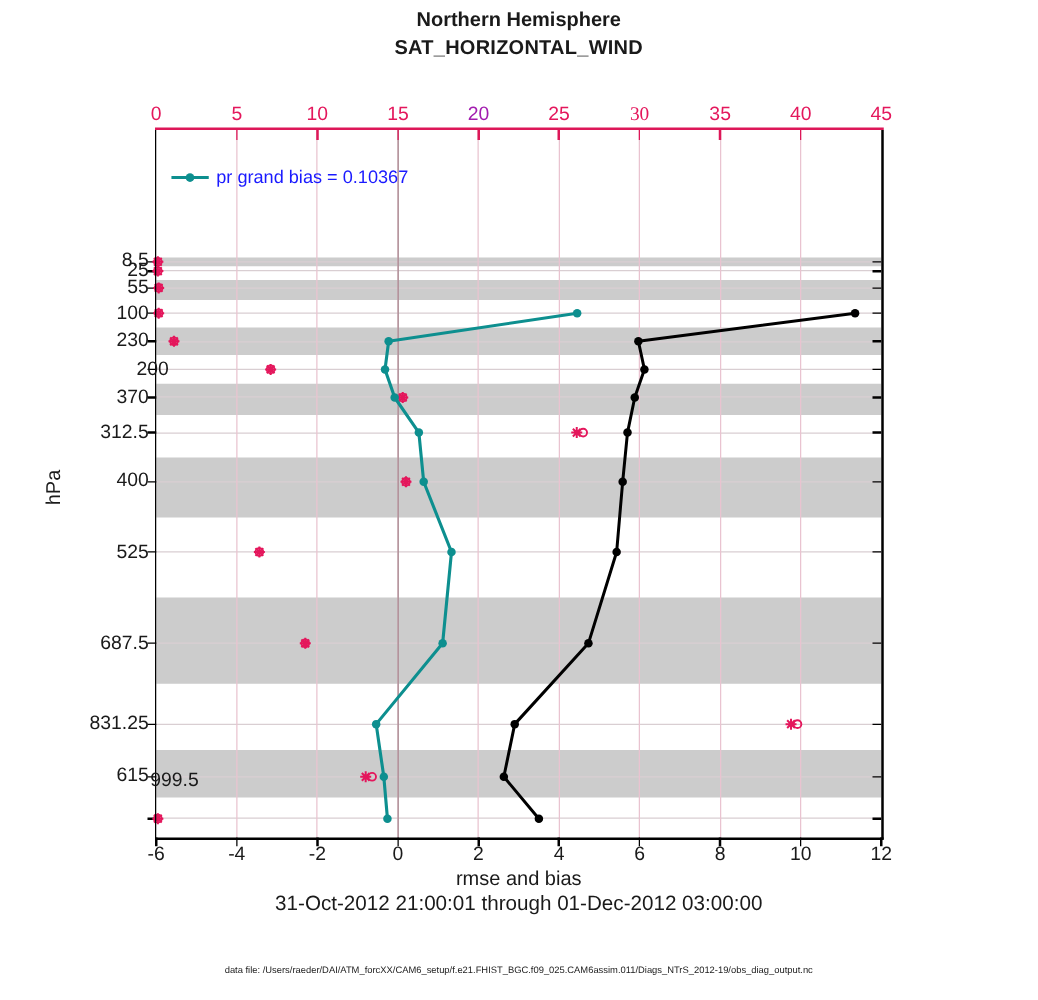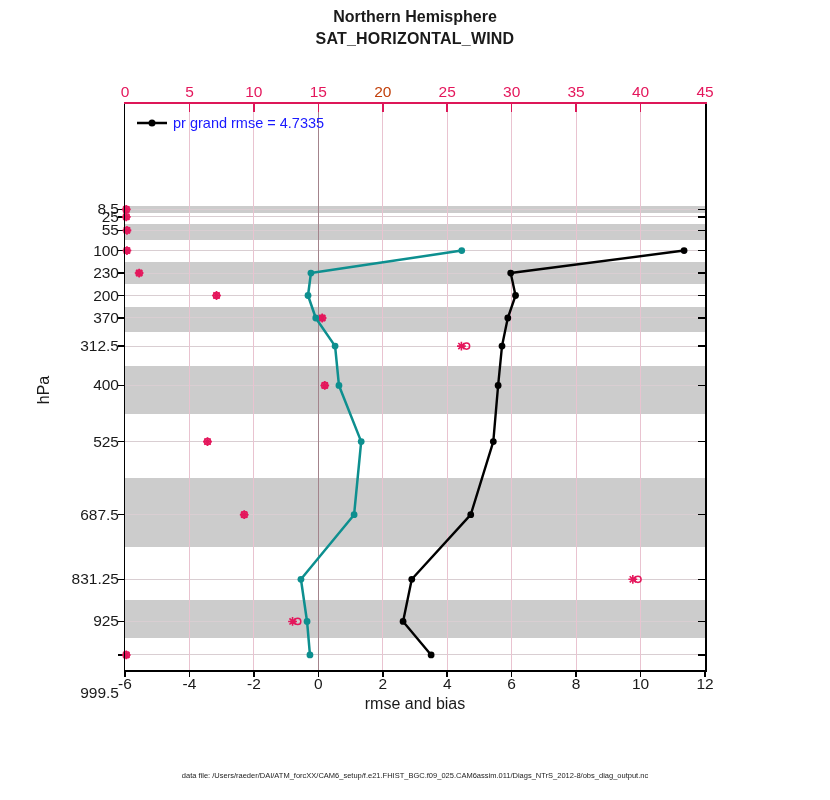--- a/index.html
+++ b/index.html
@@ -31,23 +31,23 @@
 <body>
 
 <div id="fig">
   <div class="ctr t2">SAT_HORIZONTAL_WIND</div>
   <div class="ctr t1">Northern Hemisphere</div>
   <div id="topticks">
       <div class="ttl" style="left: 125px; color: rgb(228, 23, 92);">0</div>
       <div class="ttl" style="left: 189.444px; color: rgb(228, 23, 92);">5</div>
       <div class="ttl" style="left: 253.889px; color: rgb(228, 23, 92);">10</div>
       <div class="ttl" style="left: 318.333px; color: rgb(228, 23, 92);">15</div>
-      <div class="ttl" style="left: 382.778px; color: #c2410c;">20</div>
+      <div class="ttl" style="left: 382.778px; color: #a21caf;">20</div>
       <div class="ttl" style="left: 447.222px; color: rgb(228, 23, 92);">25</div>
-      <div class="ttl" style="left: 511.667px; color: rgb(228, 23, 92);">30</div>
+      <div class="ttl" style="left: 511.667px; color: rgb(228, 23, 92); font-family: Liberation Serif, serif;">30</div>
       <div class="ttl" style="left: 576.111px; color: rgb(228, 23, 92);">35</div>
       <div class="ttl" style="left: 640.556px; color: rgb(228, 23, 92);">40</div>
       <div class="ttl" style="left: 705px; color: rgb(228, 23, 92);">45</div>
     </div>
   <div id="plot" style="overflow: visible;">
       <div class="band" style="top: 101.601px; height: 7.53018px; background: rgb(204, 204, 204);"></div>
       <div class="band" style="top: 119.584px; height: 16.8586px; background: rgb(204, 204, 204);"></div>
       <div class="band" style="top: 157.797px; height: 22.4782px; background: rgb(204, 204, 204);"></div>
       <div class="band" style="top: 202.753px; height: 25.2879px; background: rgb(204, 204, 204);"></div>
       <div class="band" style="top: 261.758px; height: 47.7661px; background: rgb(204, 204, 204);"></div>
@@ -173,52 +173,53 @@
         <circle cx="236.18888888888887" cy="337.6219221604448" r="3.4" fill="#0d8f8f"></circle>
         <circle cx="229.10000000000002" cy="410.6759332803813" r="3.4" fill="#0d8f8f"></circle>
         <circle cx="175.93333333333334" cy="475.3006354249404" r="3.4" fill="#0d8f8f"></circle>
         <circle cx="182.05555555555554" cy="517.4471803018268" r="3.4" fill="#0d8f8f"></circle>
         <circle cx="184.95555555555555" cy="550.9396346306593" r="3.4" fill="#0d8f8f"></circle>
       </svg>
       <div class="bord" style="left: -1.5px; top: 0px; width: 1.5px; height: 567px; background: rgb(0, 0, 0);"></div>
       <div class="bord" style="left: 580px; top: 0px; width: 1.5px; height: 567px; background: rgb(0, 0, 0);"></div>
       <div class="bord" style="left: -1.5px; top: 566px; width: 583px; height: 1.8px; background: rgb(0, 0, 0);"></div>
       <div class="bord" style="left: -1.5px; top: -1.8px; width: 583px; height: 1.8px; background: rgb(221, 23, 88);"></div>
-      <div class="lgrow" style="top: 9px;">
+      <div class="lgrow" style="top: 28px;">
         <svg width="31" height="10">
-          <line x1="0" y1="5" x2="30" y2="5" stroke="#000000" stroke-width="2.5"></line>
-          <circle cx="15" cy="5" r="3.5" fill="#000000"></circle>
+          <line x1="0" y1="5" x2="30" y2="5" stroke="#0d8f8f" stroke-width="2.5"></line>
+          <circle cx="15" cy="5" r="3.5" fill="#0d8f8f"></circle>
         </svg>
-        <span class="lgtxt" style="color: rgb(26, 26, 255);">pr grand rmse = 4.7335</span>
+        <span class="lgtxt" style="color: rgb(26, 26, 255);">pr grand bias = 0.10367</span>
       </div>
     </div>
   <div id="yticks">
       <div class="ytl" style="top: 200.423px;">8.5</div>
       <div class="ytl" style="top: 207.84px;">25</div>
       <div class="ytl" style="top: 221.327px;">55</div>
       <div class="ytl" style="top: 241.558px;">100</div>
       <div class="ytl" style="top: 264.036px;">230</div>
-      <div class="ytl" style="top: 286.514px;">200</div>
+      <div class="ytl" style="top: 286.514px; margin-left: 16px;">200</div>
       <div class="ytl" style="top: 308.992px;">370</div>
       <div class="ytl" style="top: 337.09px;">312.5</div>
       <div class="ytl" style="top: 376.427px;">400</div>
       <div class="ytl" style="top: 432.622px;">525</div>
       <div class="ytl" style="top: 505.676px;">687.5</div>
       <div class="ytl" style="top: 570.301px;">831.25</div>
-      <div class="ytl" style="top: 612.447px;">925</div>
-      <div class="ytl" style="top: 684px;">999.5</div>
+      <div class="ytl" style="top: 612.447px;">615</div>
+      <div class="ytl" style="top: 616px; padding-left: 40px;">999.5</div>
     </div>
   <div id="xticks">
       <div class="xtl" style="left: 125px;">-6</div>
       <div class="xtl" style="left: 189.444px;">-4</div>
       <div class="xtl" style="left: 253.889px;">-2</div>
       <div class="xtl" style="left: 318.333px;">0</div>
       <div class="xtl" style="left: 382.778px;">2</div>
       <div class="xtl" style="left: 447.222px;">4</div>
       <div class="xtl" style="left: 511.667px;">6</div>
       <div class="xtl" style="left: 576.111px;">8</div>
       <div class="xtl" style="left: 640.556px;">10</div>
       <div class="xtl" style="left: 705px;">12</div>
     </div>
   <div class="ylab">hPa</div>
   <div class="ctr xlab">rmse and bias</div>
-  <div class="ctr foot">data file: /Users/raeder/DAI/ATM_forcXX/CAM6_setup/f.e21.FHIST_BGC.f09_025.CAM6assim.011/Diags_NTrS_2012-8/obs_diag_output.nc</div>
+  <div class="ctr subt">31-Oct-2012 21:00:01 through 01-Dec-2012 03:00:00</div>
+  <div class="ctr foot">data file: /Users/raeder/DAI/ATM_forcXX/CAM6_setup/f.e21.FHIST_BGC.f09_025.CAM6assim.011/Diags_NTrS_2012-19/obs_diag_output.nc</div>
 </div>
 
 </body></html>

